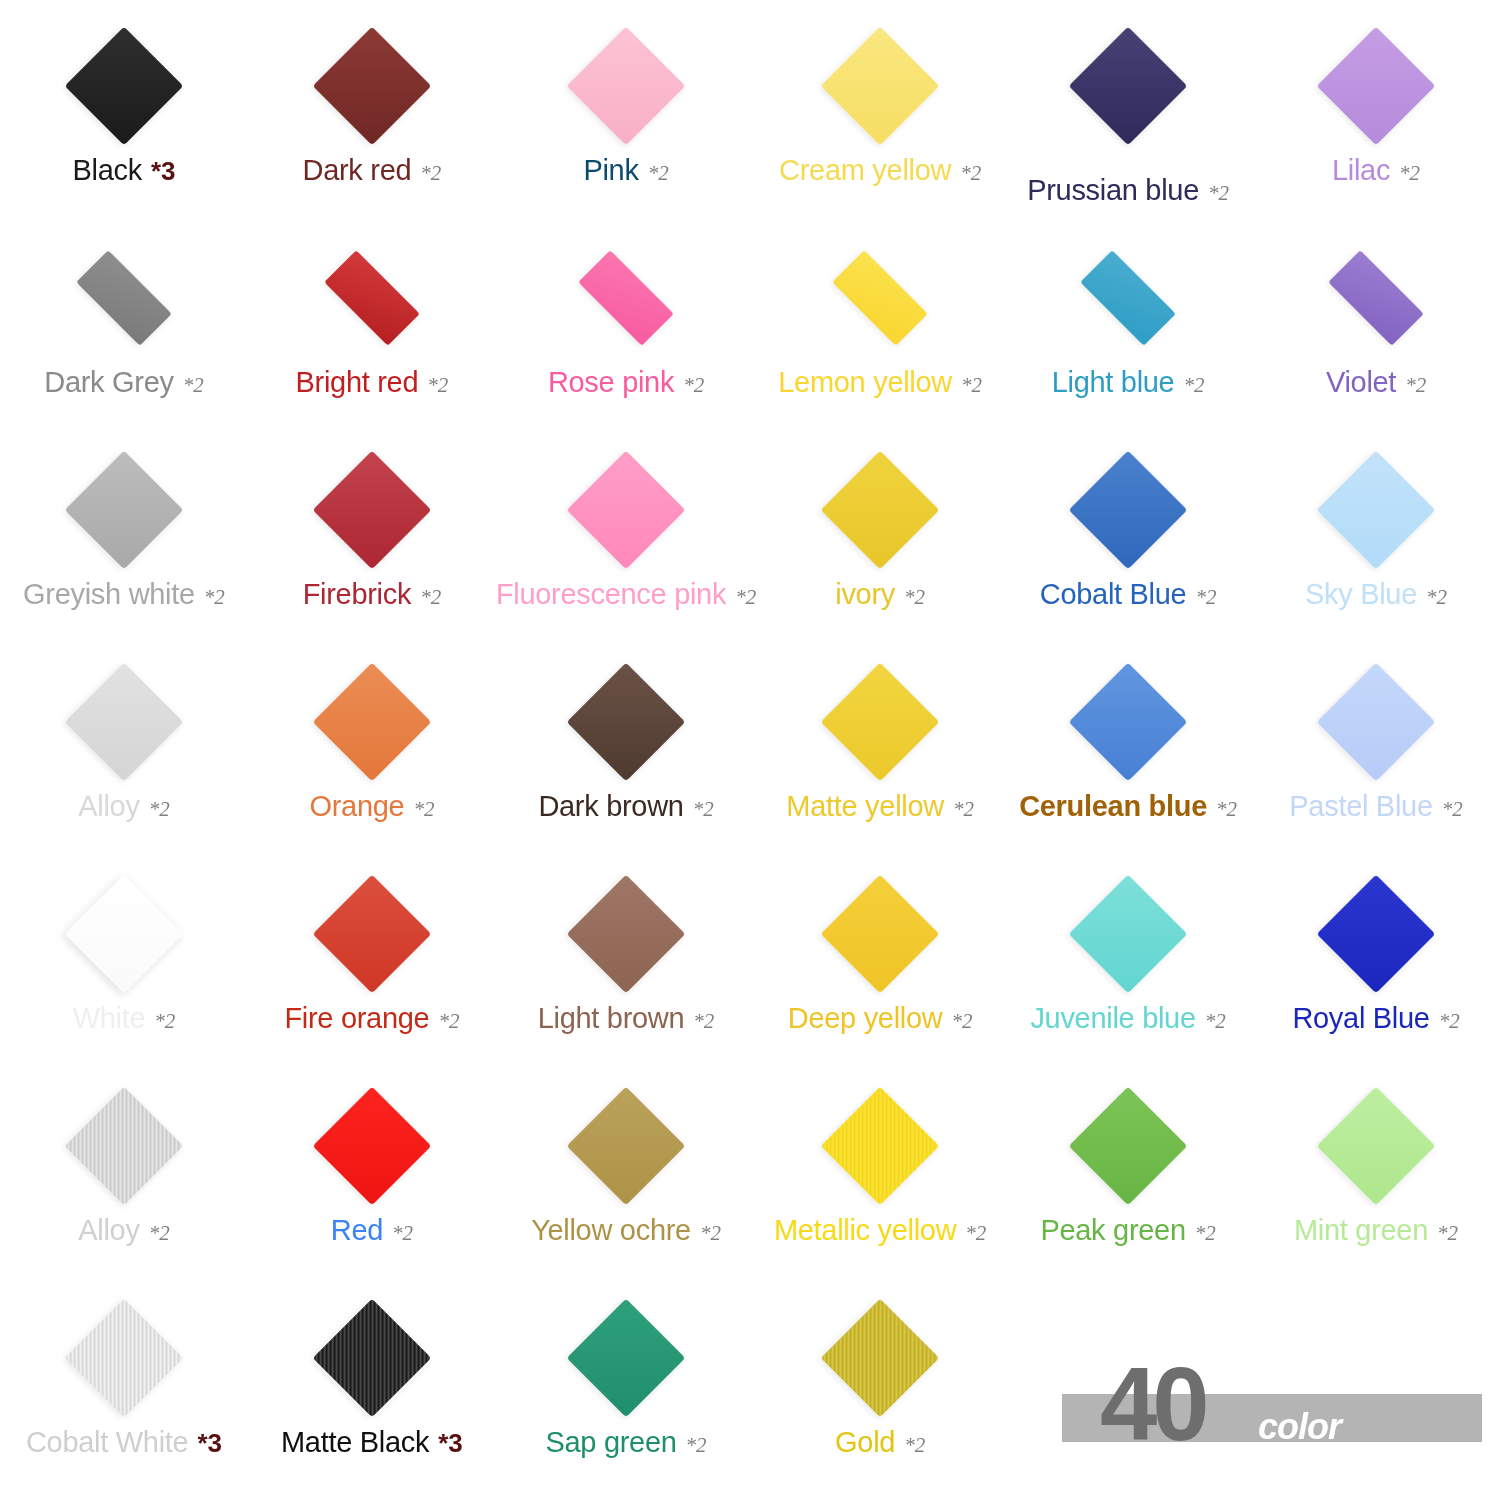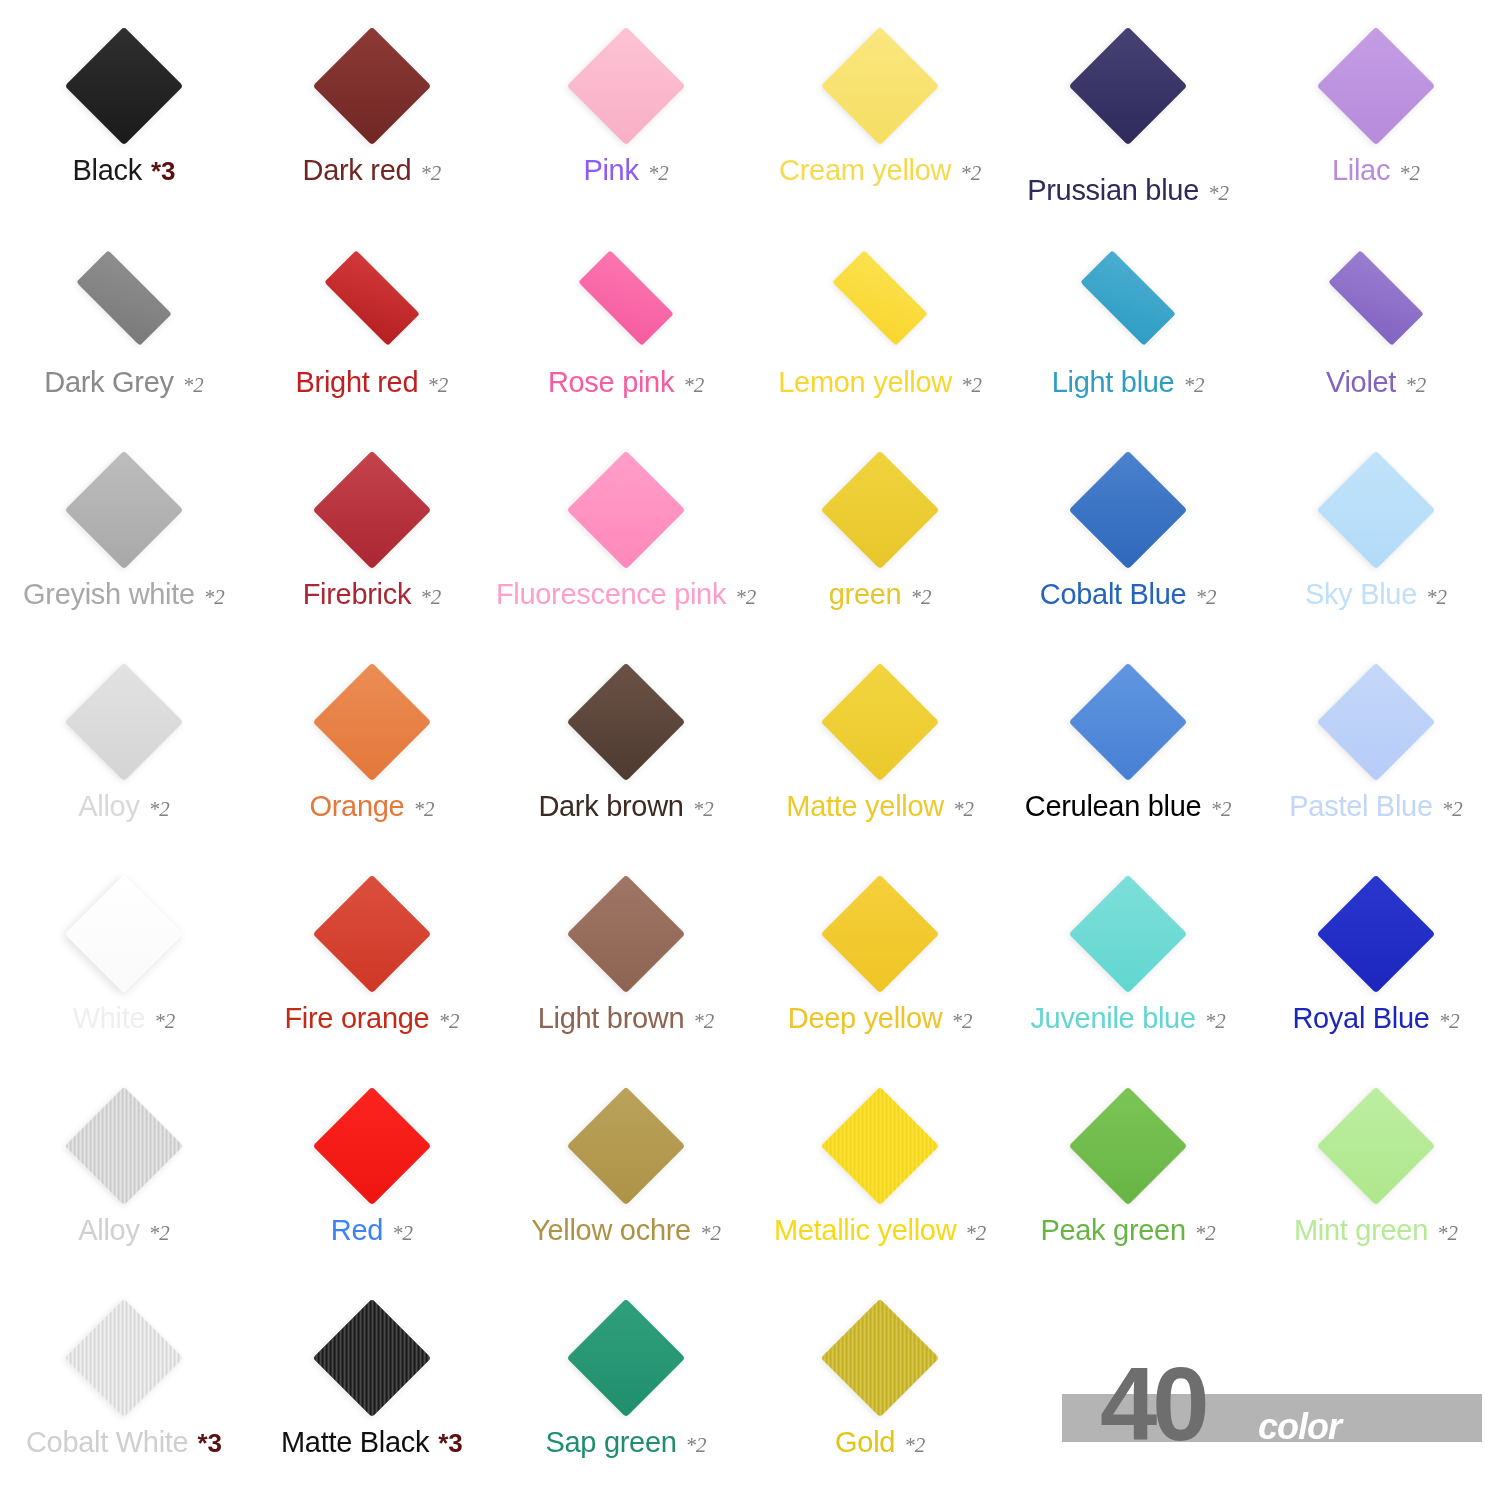--- a/index.html
+++ b/index.html
@@ -152,21 +152,21 @@
       <div class="swatch-label-row">
         <span class="swatch-name" style="color: rgb(111, 39, 36);">Dark red</span>
         <span class="swatch-qty">*2</span>
       </div>
     </div>
     <div class="swatch-cell">
       <div class="diamond-wrap">
         <div class="diamond" style="background: linear-gradient(135deg, rgb(252, 195, 212) 0%, rgb(249, 175, 198) 100%);"></div>
       </div>
       <div class="swatch-label-row">
-        <span class="swatch-name" style="color: #8b5cf6;">Pink</span>
+        <span class="swatch-name" style="color: #0c4a6e;">Pink</span>
         <span class="swatch-qty">*2</span>
       </div>
     </div>
     <div class="swatch-cell">
       <div class="diamond-wrap">
         <div class="diamond" style="background: linear-gradient(135deg, rgb(250, 231, 127) 0%, rgb(246, 222, 99) 100%);"></div>
       </div>
       <div class="swatch-label-row">
         <span class="swatch-name" style="color: rgb(245, 217, 79);">Cream yellow</span>
         <span class="swatch-qty">*2</span>
@@ -269,21 +269,21 @@
       <div class="swatch-label-row">
         <span class="swatch-name" style="color: rgb(255, 158, 200);">Fluorescence pink</span>
         <span class="swatch-qty">*2</span>
       </div>
     </div>
     <div class="swatch-cell">
       <div class="diamond-wrap">
         <div class="diamond" style="background: linear-gradient(135deg, rgb(240, 211, 60) 0%, rgb(232, 198, 43) 100%);"></div>
       </div>
       <div class="swatch-label-row">
-        <span class="swatch-name" style="color: rgb(232, 198, 43);">green</span>
+        <span class="swatch-name" style="color: rgb(232, 198, 43);">ivory</span>
         <span class="swatch-qty">*2</span>
       </div>
     </div>
     <div class="swatch-cell">
       <div class="diamond-wrap">
         <div class="diamond" style="background: linear-gradient(135deg, rgb(74, 130, 206) 0%, rgb(47, 103, 187) 100%);"></div>
       </div>
       <div class="swatch-label-row">
         <span class="swatch-name" style="color: rgb(36, 100, 189);">Cobalt Blue</span>
         <span class="swatch-qty">*2</span>
@@ -332,21 +332,21 @@
       <div class="swatch-label-row">
         <span class="swatch-name" style="color: rgb(237, 202, 44);">Matte yellow</span>
         <span class="swatch-qty">*2</span>
       </div>
     </div>
     <div class="swatch-cell">
       <div class="diamond-wrap">
         <div class="diamond" style="background: linear-gradient(135deg, rgb(97, 151, 224) 0%, rgb(71, 127, 212) 100%);"></div>
       </div>
       <div class="swatch-label-row">
-        <span class="swatch-name" style="color: #000000;">Cerulean blue</span>
+        <span class="swatch-name" style="color: #a16207; font-weight: bold;">Cerulean blue</span>
         <span class="swatch-qty">*2</span>
       </div>
     </div>
     <div class="swatch-cell">
       <div class="diamond-wrap">
         <div class="diamond" style="background: linear-gradient(135deg, rgb(197, 216, 250) 0%, rgb(182, 204, 247) 100%);"></div>
       </div>
       <div class="swatch-label-row">
         <span class="swatch-name" style="color: rgb(194, 214, 247);">Pastel Blue</span>
         <span class="swatch-qty">*2</span>

